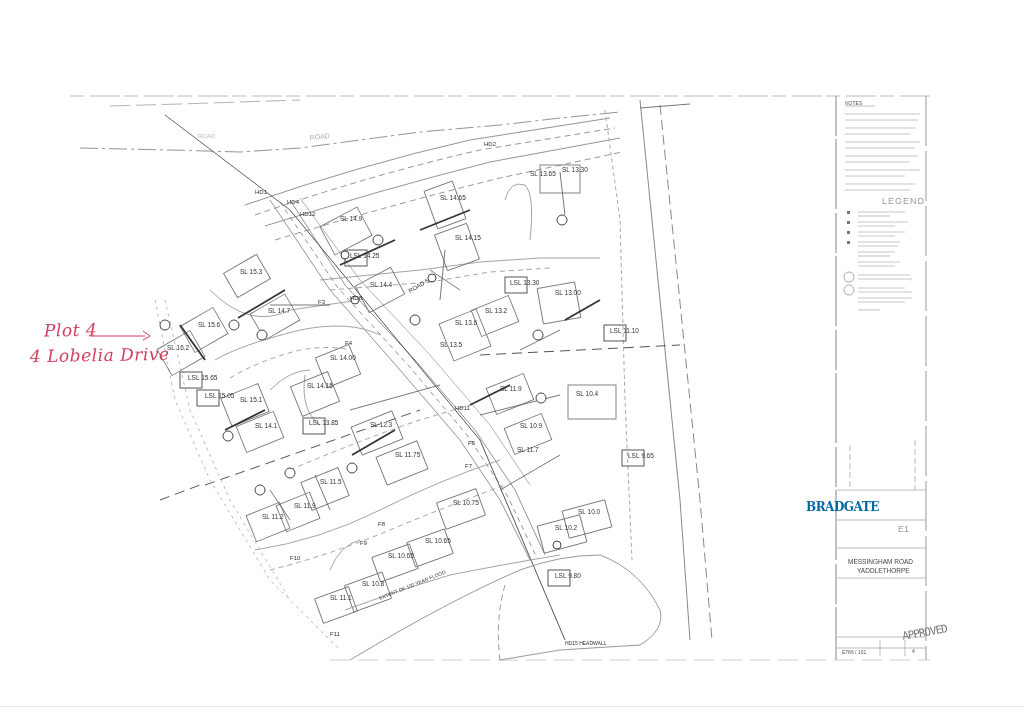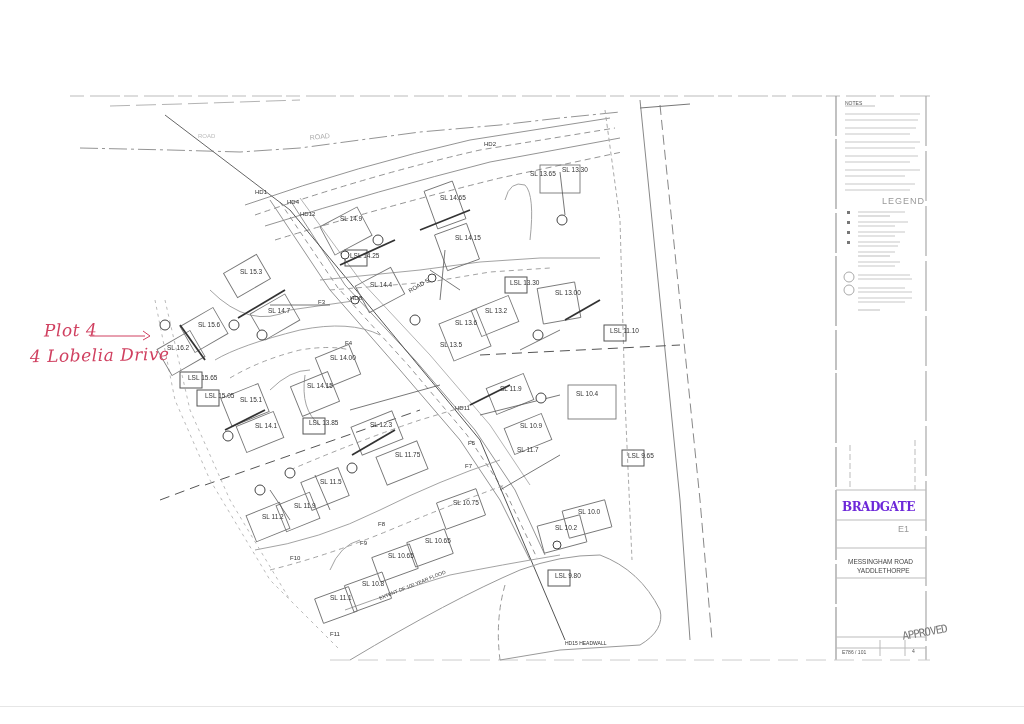--- a/index.html
+++ b/index.html
@@ -302,21 +302,21 @@
         <line x1="880" y1="640" x2="880" y2="656"></line>
         <line x1="905" y1="640" x2="905" y2="656"></line>
         <line x1="850" y1="445" x2="850" y2="490" stroke-dasharray="6 3"></line>
         <line x1="915" y1="440" x2="915" y2="490" stroke-dasharray="6 3"></line>
       </g>
     </g>
   </svg>
 
   <div class="tb-text" style="left:845px;top:100px;font-size:5px;">NOTES</div>
   <div class="tb-text" style="left:862px;top:196px;font-size:9px;letter-spacing:1px;color:#999;margin-left:20px;">LEGEND</div>
-  <div class="tb-text" style="left:842px;top:500px;font-size:12px;font-weight:bold;font-family:'DejaVu Serif',serif;color:#6d28d9;letter-spacing:-0.5px;">BRADGATE</div>
+  <div class="tb-text" style="left:806px;top:500px;font-size:12px;font-weight:bold;font-family:'DejaVu Serif',serif;color:#0369a1;letter-spacing:-0.5px;">BRADGATE</div>
   <div class="tb-text" style="left:898px;top:524px;font-size:9px;color:#999;">E1</div>
   <div class="tb-text" style="left:848px;top:558px;font-size:6.5px;color:#444;">MESSINGHAM ROAD</div>
   <div class="tb-text" style="left:857px;top:567px;font-size:6.5px;color:#444;">YADDLETHORPE</div>
   <div class="tb-text" style="left:842px;top:649px;font-size:5px;color:#555;">E786 / 101</div>
   <div class="tb-text" style="left:912px;top:648px;font-size:5px;color:#555;">4</div>
   <div class="tb-text" style="left:902px;top:626px;font-size:11px;color:#777;font-family:'DejaVu Sans Mono',monospace;transform:rotate(-10deg);letter-spacing:-1px;">APPROVED</div>
 
   <div class="note" style="left:44px;top:320px;">Plot 4</div>
   <div class="note" style="left:30px;top:345px;">4 Lobelia Drive</div>
 

